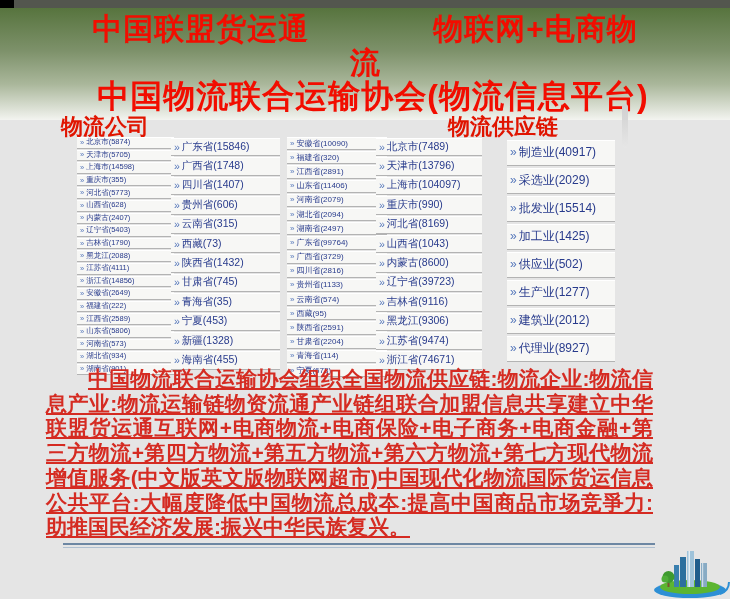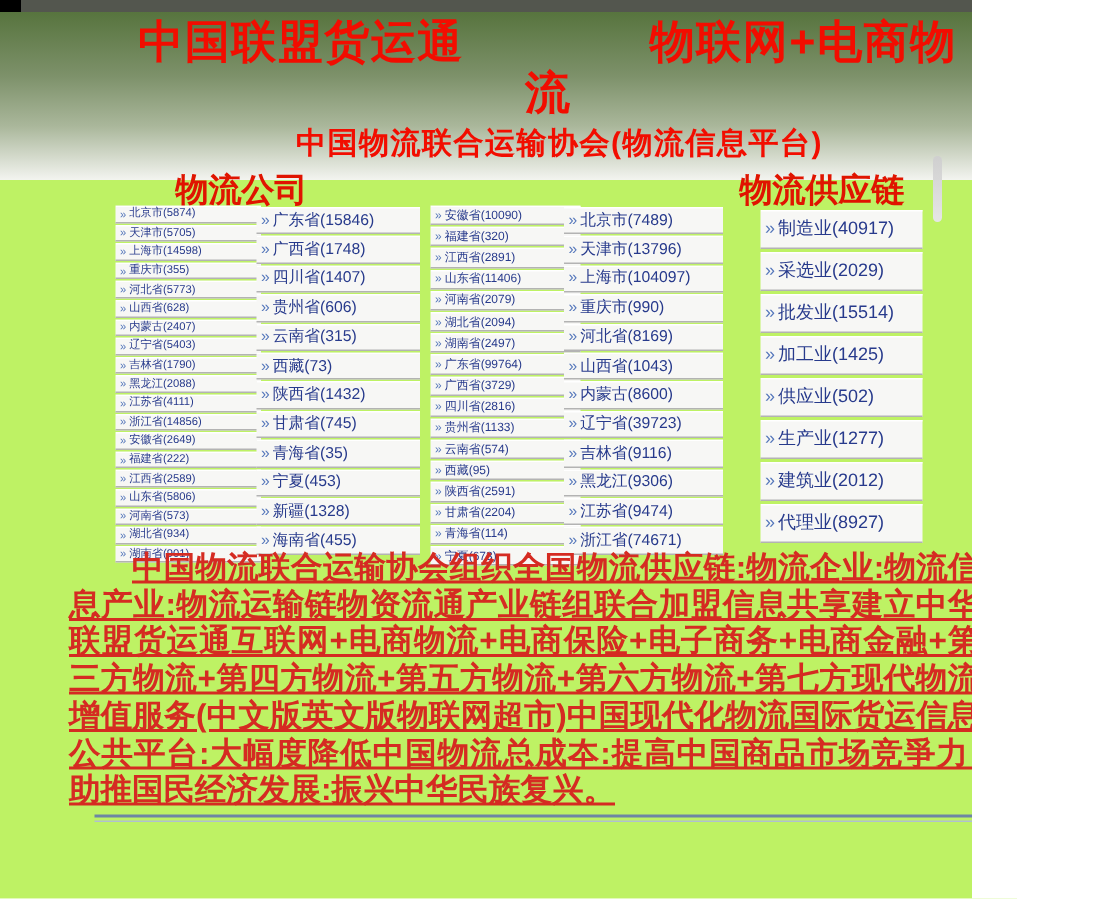--- a/index.html
+++ b/index.html
@@ -1,32 +1,32 @@
 <!DOCTYPE html>
 <html><head>
 <meta charset="utf-8">
 <style>
   html,body{margin:0;padding:0;background:#ffffff;}
-  .page{position:relative;width:648px;height:599px;background:#bef264;overflow:hidden;
+  .page{position:relative;width:730px;height:599px;background:#e5e5e5;overflow:hidden;
         font-family:"Liberation Sans",sans-serif;}
 
   
   .topbar{position:absolute;left:0;top:0;width:730px;height:8px;background:#53564e;}
   .corner{position:absolute;left:0;top:0;width:14px;height:8px;background:#000000;}
 
   
   .banner{position:absolute;left:0;top:8px;width:730px;height:112px;
           background:linear-gradient(180deg,#57743e 0%,#7d916a 38%,#aab79b 68%,#f3f4f0 100%);
           text-align:center;color:#f20d00;font-weight:bold;}
   .b1{padding-top:3px;font-size:30px;line-height:36px;letter-spacing:1px;white-space:pre;}
   .b2{font-size:30px;line-height:32px;}
-  .subtitle{font-size:20px;line-height:35px;letter-spacing:1px;padding-left:16px;}
-
-  
-  .colhead{position:absolute;top:112px;width:200px;text-align:center;
+  .subtitle{font-size:32px;line-height:35px;letter-spacing:1px;padding-left:16px;}
+
+  
+  .colhead{position:absolute;top:112px;width:200px;
            color:#e01400;font-weight:bold;font-size:22px;}
   .h1{left:61px;} .h2{left:260px;} .h3{left:448px;}
 
   
   .list{position:absolute;}
   .cell{display:flex;align-items:center;background:#f7f7f5;border-bottom:1px solid #b3b3b3;
         box-shadow:inset 0 1px 0 #ffffff;color:#273a8c;overflow:hidden;white-space:nowrap;}
   .arr{color:#5577bb;margin:0 2px 0 3px;flex:0 0 auto;}
   .listA{left:77px;top:137px;width:97px;}
   .listA .cell{height:10.6px;margin-bottom:1px;font-size:7.5px;}

